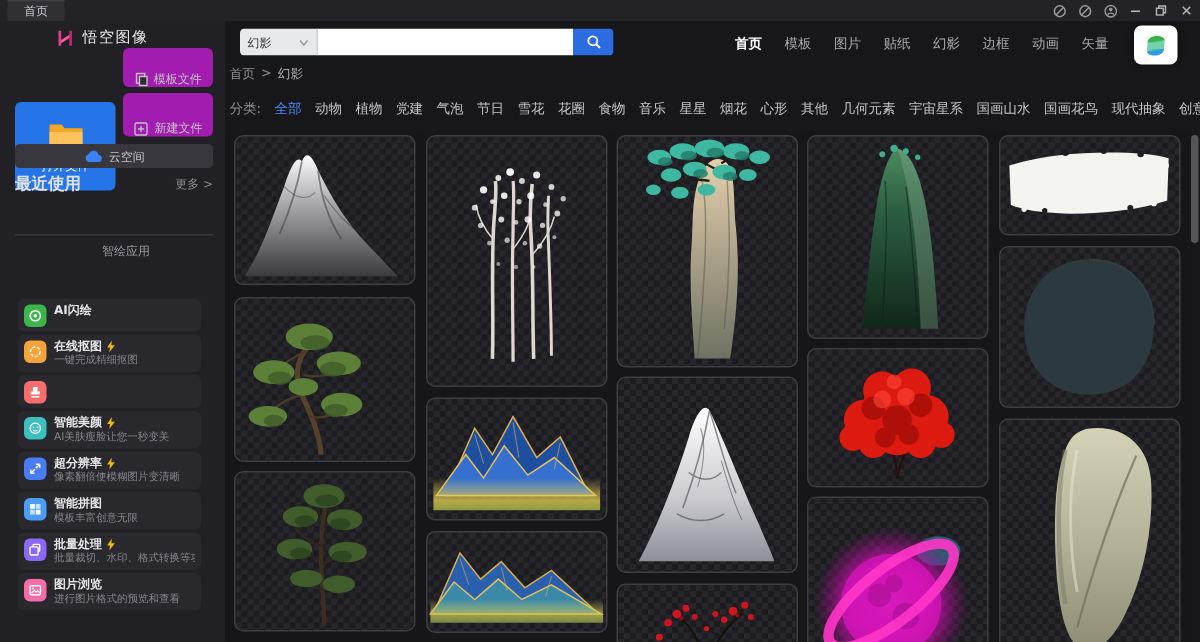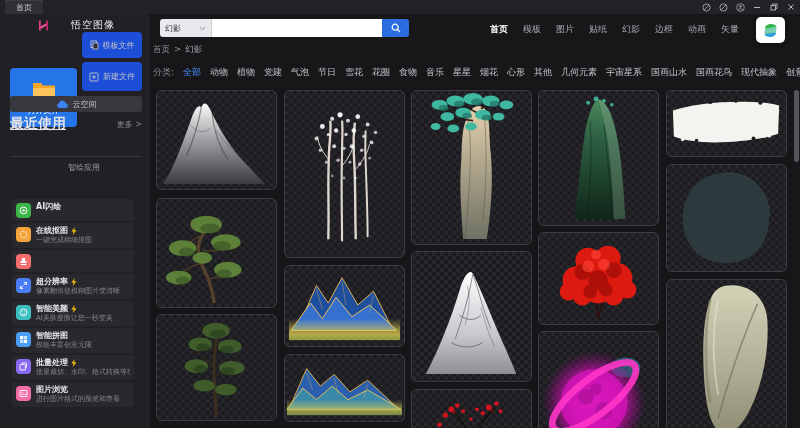--- a/index.html
+++ b/index.html
@@ -11,33 +11,33 @@
   }
   
   .titlebar { position:absolute; left:0; top:0; width:800px; height:14px; background:#232327; }
   .tb-tab { position:absolute; left:5px; top:0; height:14px; padding:0 11px; background:#2f2f34;
     color:#cbcbd0; font-size:8px; line-height:14px; border-top:1px solid #3e3e44; }
   .win-controls { position:absolute; right:4px; top:0; height:14px; display:flex; align-items:center; gap:7px; }
   .wc { width:10px; height:10px; display:flex; align-items:center; justify-content:center; color:#b8b8bd; }
   .wc svg { display:block; }
   
   .sidebar { position:absolute; left:0; top:14px; width:150px; height:414px; background:#202025; }
-  .logo-row { position:absolute; left:37px; top:4px; display:flex; align-items:center; gap:21px; }
+  .logo-row { position:absolute; left:37px; top:4px; display:flex; align-items:center; gap:5px; }
   .logo-h { width:13px; height:13px; }
   .app-name { font-size:10px; color:#e8e8ec; letter-spacing:1px; }
   .btn-open { position:absolute; left:10px; top:18px; width:67px; height:59px; background:#2575e8;
     border-radius:4px; display:flex; flex-direction:column; align-items:center; justify-content:center; gap:5px; cursor:pointer;margin-top:36px; }
   .btn-open .lbl { font-size:8px; color:#fff; }
-  .side-btn { position:absolute; left:82px; width:60px; height:26px; background:#1d4ed8; border-radius:4px;
-    display:flex; align-items:center; justify-content:center; gap:4px; font-size:8px; color:#c3c3c8; cursor:pointer; }
+  .side-btn { position:absolute; left:82px; width:60px; height:26px; background:#a21caf; border-radius:4px;
+    display:flex; align-items:flex-end; justify-content:center; gap:4px; font-size:8px; color:#c3c3c8; cursor:pointer; }
   .side-btn.t1 { top:18px; } .side-btn.t2 { top:48px; height:29px; }
   .btn-cloud { position:absolute; left:10px; top:82px; width:132px; height:16px; background:#37373d; border-radius:3px;
     display:flex; align-items:center; justify-content:center; gap:4px; font-size:8px; color:#c3c3c8; cursor:pointer; }
   .recent-row { position:absolute; left:10px; top:101px; width:132px; display:flex; justify-content:space-between; align-items:center; }
-  .recent-lbl { font-size:14px; color:#e3e3e7; font-weight:bold;text-decoration:underline; }
+  .recent-lbl { font-size:11px; color:#e3e3e7; font-weight:bold; }
   .more-lbl { font-size:8px; color:#8b8b91; cursor:pointer; }
   .divider { position:absolute; left:10px; top:142px; width:132px; height:1px; background:#36363c; }
   .apps-header { position:absolute; left:28px; top:148px; font-size:8px; color:#9a9aa0;margin-left:40px; }
   .apps-list { position:absolute; left:12px; top:161px; width:122px; display:flex; flex-direction:column; gap:2px;margin-top:24px; }
   .app-item { background:#28282d; border-radius:4px; padding:3px 4px; display:flex; gap:5px; align-items:flex-start; cursor:pointer; }
   .app-ico { flex:0 0 15px; width:15px; height:15px; border-radius:4px; display:flex; align-items:center; justify-content:center; margin-top:1px; }
   .ic1{background:#3cb54a;} .ic2{background:#f5a33b;} .ic3{background:#f56d6d;} .ic4{background:#4a7df5;}
   .ic5{background:#3bbfbf;} .ic6{background:#4a9df5;} .ic7{background:#8a6af5;} .ic8{background:#f56da8;}
   .app-txt { flex:1; min-width:0; }
   .app-title { font-size:8px; color:#e6e6ea; font-weight:bold; display:flex; align-items:center; gap:3px; line-height:10px; }
@@ -200,52 +200,52 @@
       </div>
       <div class="app-item">
         <span class="app-ico ic3">
             <svg width="9" height="9" viewBox="0 0 9 9">
               <path d="M3 1 h3 v3 h1.5 v2 h-6 v-2 H3 Z" fill="#fff"></path>
               <rect x="1.8" y="7" width="5.4" height="1" fill="#fff"></rect>
             </svg>
           </span>
       </div>
       <div class="app-item">
+        <span class="app-ico ic5">
+            <svg width="9" height="9" viewBox="0 0 9 9">
+              <circle cx="4.5" cy="4.5" r="3.4" fill="none" stroke="#fff" stroke-width="0.9"></circle>
+              <circle cx="3.3" cy="3.8" r="0.5" fill="#fff"></circle>
+              <circle cx="5.7" cy="3.8" r="0.5" fill="#fff"></circle>
+              <path d="M3 5.6 C3.8 6.5 5.2 6.5 6 5.6" stroke="#fff" stroke-width="0.8" fill="none"></path>
+            </svg>
+          </span>
+        <div class="app-txt">
+          <div class="app-title">
+              <span>智能美颜</span>
+              <svg class="bolt" viewBox="0 0 6 8">
+                <path d="M3.6 0 L0.4 4.6 H2.4 L1.8 8 L5.6 3.2 H3.2 Z" fill="#f0b90b"></path>
+              </svg>
+            </div>
+          <div class="app-desc">AI美肤瘦脸让您一秒变美</div>
+        </div>
+      </div>
+      <div class="app-item">
         <span class="app-ico ic4">
             <svg width="9" height="9" viewBox="0 0 9 9">
               <path d="M1.5 7.5 V5 M1.5 7.5 H4 M7.5 1.5 V4 M7.5 1.5 H5 M1.8 7.2 L4.2 4.8 M7.2 1.8 L4.8 4.2" stroke="#fff" stroke-width="0.9" fill="none"></path>
             </svg>
           </span>
         <div class="app-txt">
           <div class="app-title">
               <span>超分辨率</span>
               <svg class="bolt" viewBox="0 0 6 8">
                 <path d="M3.6 0 L0.4 4.6 H2.4 L1.8 8 L5.6 3.2 H3.2 Z" fill="#f0b90b"></path>
               </svg>
             </div>
           <div class="app-desc">像素翻倍使模糊图片变清晰</div>
-        </div>
-      </div>
-      <div class="app-item">
-        <span class="app-ico ic5">
-            <svg width="9" height="9" viewBox="0 0 9 9">
-              <circle cx="4.5" cy="4.5" r="3.4" fill="none" stroke="#fff" stroke-width="0.9"></circle>
-              <circle cx="3.3" cy="3.8" r="0.5" fill="#fff"></circle>
-              <circle cx="5.7" cy="3.8" r="0.5" fill="#fff"></circle>
-              <path d="M3 5.6 C3.8 6.5 5.2 6.5 6 5.6" stroke="#fff" stroke-width="0.8" fill="none"></path>
-            </svg>
-          </span>
-        <div class="app-txt">
-          <div class="app-title">
-              <span>智能美颜</span>
-              <svg class="bolt" viewBox="0 0 6 8">
-                <path d="M3.6 0 L0.4 4.6 H2.4 L1.8 8 L5.6 3.2 H3.2 Z" fill="#f0b90b"></path>
-              </svg>
-            </div>
-          <div class="app-desc">AI美肤瘦脸让您一秒变美</div>
         </div>
       </div>
       <div class="app-item">
         <span class="app-ico ic6">
             <svg width="9" height="9" viewBox="0 0 9 9">
               <rect x="1" y="1" width="3.2" height="3.2" fill="#fff"></rect>
               <rect x="4.8" y="1" width="3.2" height="3.2" fill="#fff" opacity=".7"></rect>
               <rect x="1" y="4.8" width="3.2" height="3.2" fill="#fff" opacity=".7"></rect>
               <rect x="4.8" y="4.8" width="3.2" height="3.2" fill="#fff"></rect>
             </svg>

